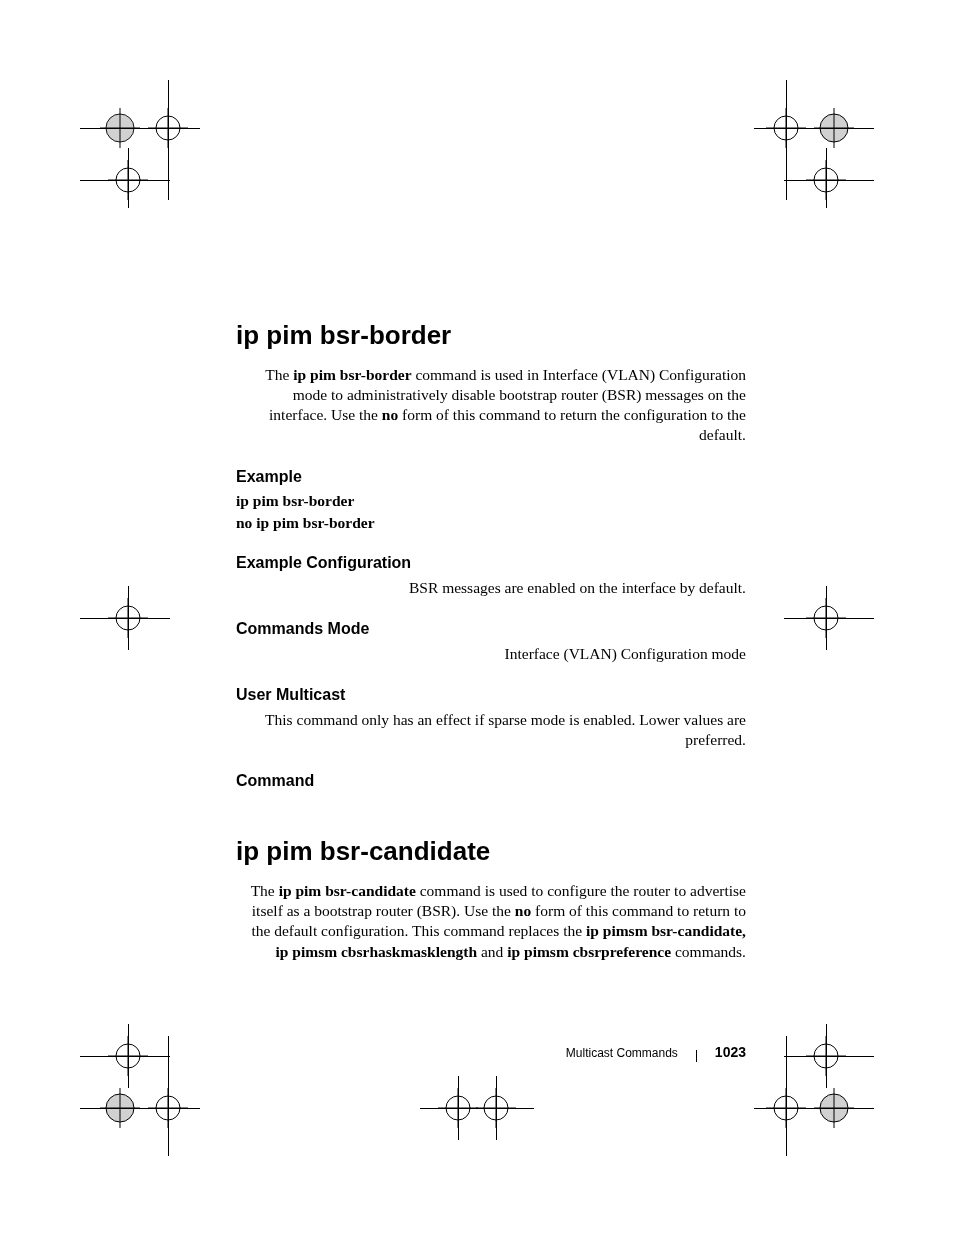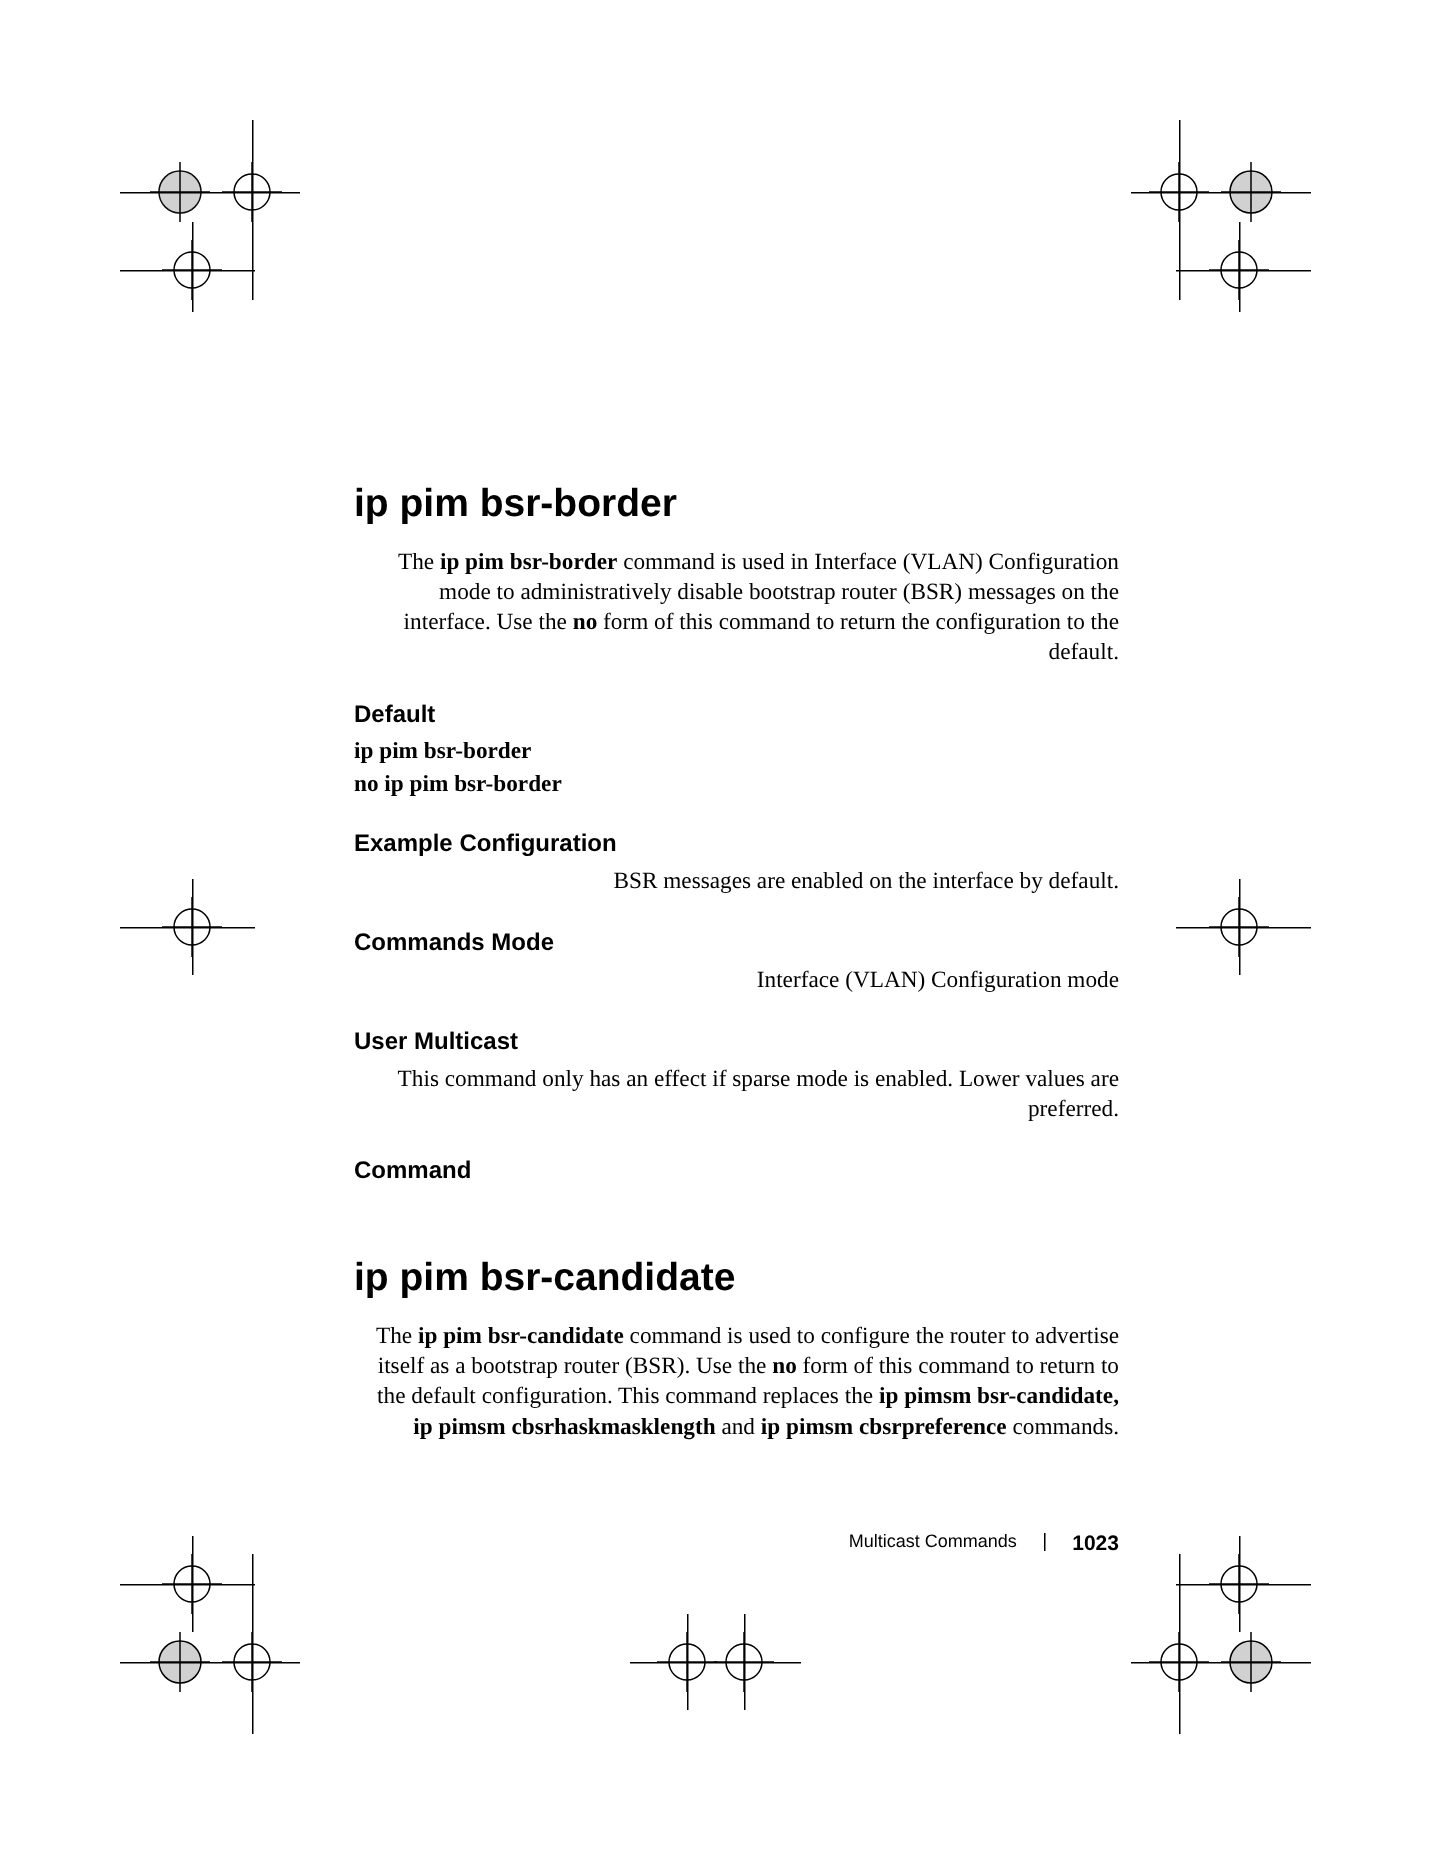--- a/index.html
+++ b/index.html
@@ -43,55 +43,56 @@
     margin: 4px 0 4px 0;
   }
   .bold { font-weight: 700; }
   .footer {
     position: absolute;
     right: 208px;
     top: 1020px;
     font-family: Arial, Helvetica, sans-serif;
     font-size: 12px;
     display: flex;
-    align-items: flex-start;
+    align-items: flex-end;
     gap: 14px;
   }
   .footer .divider {
     border-left: 1px solid #000;
     height: 12px;
     display: inline-block;
     margin: 0 4px;
     position: relative;
     top: 2px;
   }
   .footer .pg {
     font-weight: 700;
     font-size: 14px;
+    margin-top: 24px;
   }
   .crop-h {
     position: absolute;
     height: 0;
     border-top: 1px solid #000;
   }
   .crop-v {
     position: absolute;
     width: 0;
     border-left: 1px solid #000;
   }
 </style>
 </head>
 <body>
 
 <div class="page">
 
   <h1 class="section">ip pim bsr-border</h1>
   <p class="body" id="intro-0">The <span class="bold">ip pim bsr-border</span> command is used in Interface (VLAN) Configuration mode to administratively disable bootstrap router (BSR) messages on the interface. Use the <span class="bold">no</span> form of this command to return the configuration to the default.</p>
 
-  <h2 class="sub">Default</h2>
+  <h2 class="sub">Example</h2>
   <p class="syntax-line">ip pim bsr-border</p>
   <p class="syntax-line">no ip pim bsr-border</p>
 
   <h2 class="sub">Example Configuration</h2>
   <p class="body">BSR messages are enabled on the interface by default.</p>
 
   <h2 class="sub">Commands Mode</h2>
   <p class="body">Interface (VLAN) Configuration mode</p>
 
   <h2 class="sub">User Multicast</h2>

